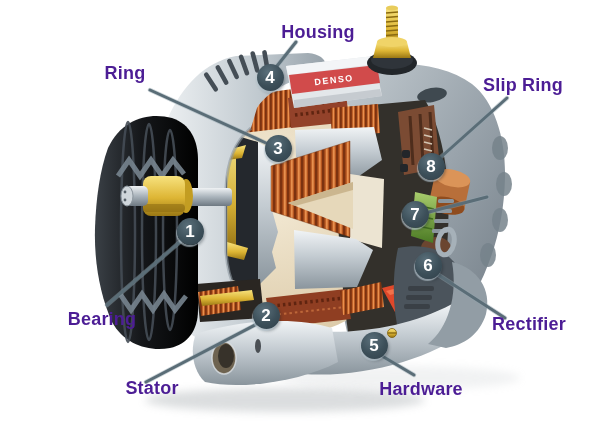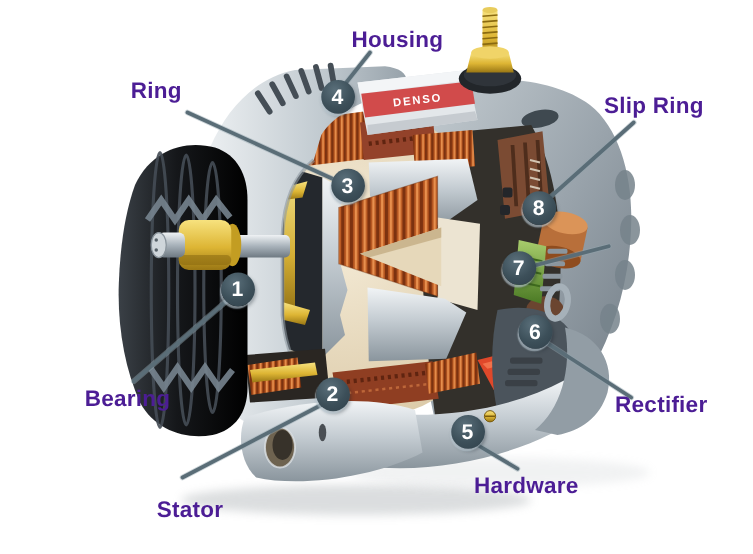--- a/index.html
+++ b/index.html
@@ -285,20 +285,20 @@
 <div class="callout" style="left:190px; top:231px;">1</div>
 <div class="callout" style="left:266px; top:315px;">2</div>
 <div class="callout" style="left:278px; top:148px;">3</div>
 <div class="callout" style="left:270px; top:77px;">4</div>
 <div class="callout" style="left:374px; top:345px;">5</div>
 <div class="callout" style="left:428px; top:265px;">6</div>
 <div class="callout" style="left:415px; top:214px;">7</div>
 <div class="callout" style="left:431px; top:166px;">8</div>
 
 <div class="lbl" style="left:102px;  top:319px;">Bearing</div>
-<div class="lbl" style="left:152px; top:408px;text-align:right;">Stator</div>
+<div class="lbl" style="left:152px; top:388px;text-align:right;">Stator</div>
 <div class="lbl" style="left:125px; top:73px;">Ring</div>
 <div class="lbl" style="left:318px; top:32px;">Housing</div>
 <div class="lbl" style="left:421px; top:389px;">Hardware</div>
 <div class="lbl" style="left:529px; top:324px;">Rectifier</div>
 <div class="lbl" style="left:523px; top:85px;">Slip Ring</div>
 
 </div>
 
 </body></html>

